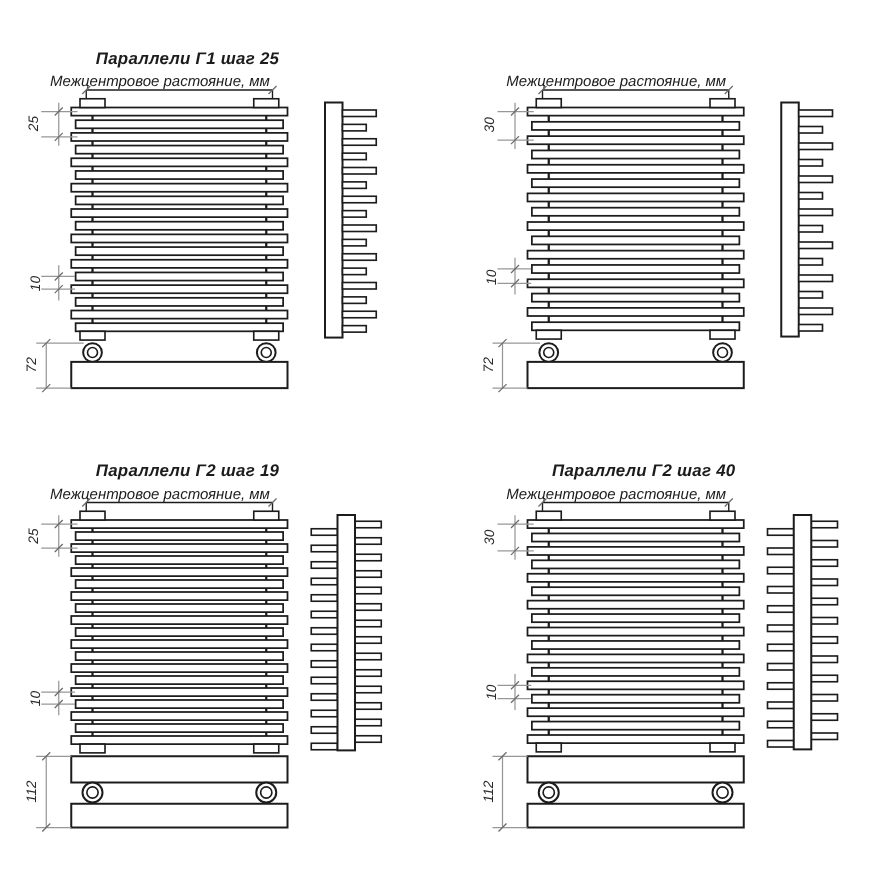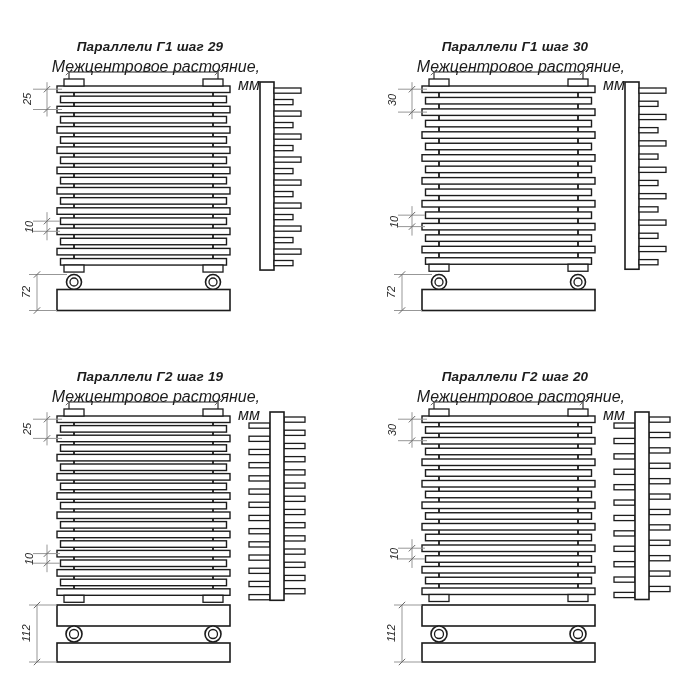--- a/index.html
+++ b/index.html
@@ -6,35 +6,35 @@
   body{
     width:700px;height:700px;position:relative;background:#ffffff;
     font-family:"Liberation Sans", sans-serif;color:#1c1c1c;overflow:hidden;
   }
   .quadrant{position:absolute;width:330px;height:322px;}
   .q-title{
     position:absolute;left:20px;top:6px;width:220px;text-align:center;
     font-size:13.5px;font-weight:bold;font-style:italic;letter-spacing:.2px;
   }
   .q-subtitle{
-    position:absolute;left:20px;top:25px;width:220px;text-align:right;
-    font-size:16px;font-style:italic;
+    position:absolute;left:20px;top:25px;width:220px;text-align:left;
+    font-size:12px;font-style:italic;
   }
   .q-svg{position:absolute;left:0;top:0;}
   .dim{
     position:absolute;width:15px;text-align:center;
     writing-mode:vertical-rl;transform:rotate(180deg);
     font-size:11px;font-style:italic;color:#2a2a2a;white-space:nowrap;
   }
 </style>
 </head>
 <body>
 
 <div class="quadrant" style="left:20px;top:33px">
-  <div class="q-title">Параллели Г1 шаг 29</div>
+  <div class="q-title">Параллели Г1 шаг 25</div>
   <div class="q-subtitle">Межцентровое растояние, мм</div>
   <svg class="q-svg" width="330" height="322">
       <line x1="49" y1="47" x2="49" y2="39" stroke="#1c1c1c" stroke-width="1.1"></line>
       <line x1="198" y1="47" x2="198" y2="39" stroke="#1c1c1c" stroke-width="1.1"></line>
       <line x1="49" y1="39" x2="198" y2="39" stroke="#1c1c1c" stroke-width="1.1"></line>
       <line x1="45.8" y1="42.2" x2="52.2" y2="35.8" stroke="#6a6a6a" stroke-width="1"></line>
       <line x1="194.8" y1="42.2" x2="201.2" y2="35.8" stroke="#6a6a6a" stroke-width="1"></line>
       <line x1="54" y1="46" x2="54" y2="239.05" stroke="#1c1c1c" stroke-width="1.8"></line>
       <line x1="193" y1="46" x2="193" y2="239.05" stroke="#1c1c1c" stroke-width="1.8"></line>
       <rect x="37" y="53" width="173" height="6.5" fill="#fff" stroke="#1c1c1c" stroke-width="1.4"></rect>
@@ -96,21 +96,20 @@
       <line x1="17" y1="241.5" x2="17" y2="277.5" stroke="#979797" stroke-width="1"></line>
       <line x1="13.8" y1="244.7" x2="20.2" y2="238.3" stroke="#6a6a6a" stroke-width="1"></line>
       <line x1="13.8" y1="280.7" x2="20.2" y2="274.3" stroke="#6a6a6a" stroke-width="1"></line>
     </svg>
   <div class="dim" style="left:1px;top:49px;height:34px">25</div>
   <div class="dim" style="left:3px;top:180px;height:28px">10</div>
   <div class="dim" style="left:0px;top:243px;height:32px">72</div>
 </div>
 
 <div class="quadrant" style="left:385px;top:33px">
-  <div class="q-title">Параллели Г1 шаг 30</div>
   <div class="q-subtitle">Межцентровое растояние, мм</div>
   <svg class="q-svg" width="330" height="322">
       <line x1="49" y1="47" x2="49" y2="39" stroke="#1c1c1c" stroke-width="1.1"></line>
       <line x1="198" y1="47" x2="198" y2="39" stroke="#1c1c1c" stroke-width="1.1"></line>
       <line x1="49" y1="39" x2="198" y2="39" stroke="#1c1c1c" stroke-width="1.1"></line>
       <line x1="45.8" y1="42.2" x2="52.2" y2="35.8" stroke="#6a6a6a" stroke-width="1"></line>
       <line x1="194.8" y1="42.2" x2="201.2" y2="35.8" stroke="#6a6a6a" stroke-width="1"></line>
       <line x1="54" y1="46" x2="54" y2="238.25" stroke="#1c1c1c" stroke-width="1.8"></line>
       <line x1="193" y1="46" x2="193" y2="238.25" stroke="#1c1c1c" stroke-width="1.8"></line>
       <rect x="37" y="53" width="173" height="6.5" fill="#fff" stroke="#1c1c1c" stroke-width="1.4"></rect>
@@ -258,21 +257,21 @@
       <line x1="17" y1="242" x2="17" y2="299" stroke="#979797" stroke-width="1"></line>
       <line x1="13.8" y1="245.2" x2="20.2" y2="238.8" stroke="#6a6a6a" stroke-width="1"></line>
       <line x1="13.8" y1="302.2" x2="20.2" y2="295.8" stroke="#6a6a6a" stroke-width="1"></line>
     </svg>
   <div class="dim" style="left:1px;top:49px;height:34px">25</div>
   <div class="dim" style="left:3px;top:182px;height:28px">10</div>
   <div class="dim" style="left:0px;top:251px;height:38px">112</div>
 </div>
 
 <div class="quadrant" style="left:385px;top:363px">
-  <div class="q-title">Параллели Г2 шаг 20</div>
+  <div class="q-title">Параллели Г2 шаг 40</div>
   <div class="q-subtitle">Межцентровое растояние, мм</div>
   <svg class="q-svg" width="330" height="322">
       <line x1="49" y1="47" x2="49" y2="39" stroke="#1c1c1c" stroke-width="1.1"></line>
       <line x1="198" y1="47" x2="198" y2="39" stroke="#1c1c1c" stroke-width="1.1"></line>
       <line x1="49" y1="39" x2="198" y2="39" stroke="#1c1c1c" stroke-width="1.1"></line>
       <line x1="45.8" y1="42.2" x2="52.2" y2="35.8" stroke="#6a6a6a" stroke-width="1"></line>
       <line x1="194.8" y1="42.2" x2="201.2" y2="35.8" stroke="#6a6a6a" stroke-width="1"></line>
       <line x1="54" y1="46" x2="54" y2="238.5" stroke="#1c1c1c" stroke-width="1.8"></line>
       <line x1="193" y1="46" x2="193" y2="238.5" stroke="#1c1c1c" stroke-width="1.8"></line>
       <rect x="37" y="53" width="173" height="6.5" fill="#fff" stroke="#1c1c1c" stroke-width="1.4"></rect>

